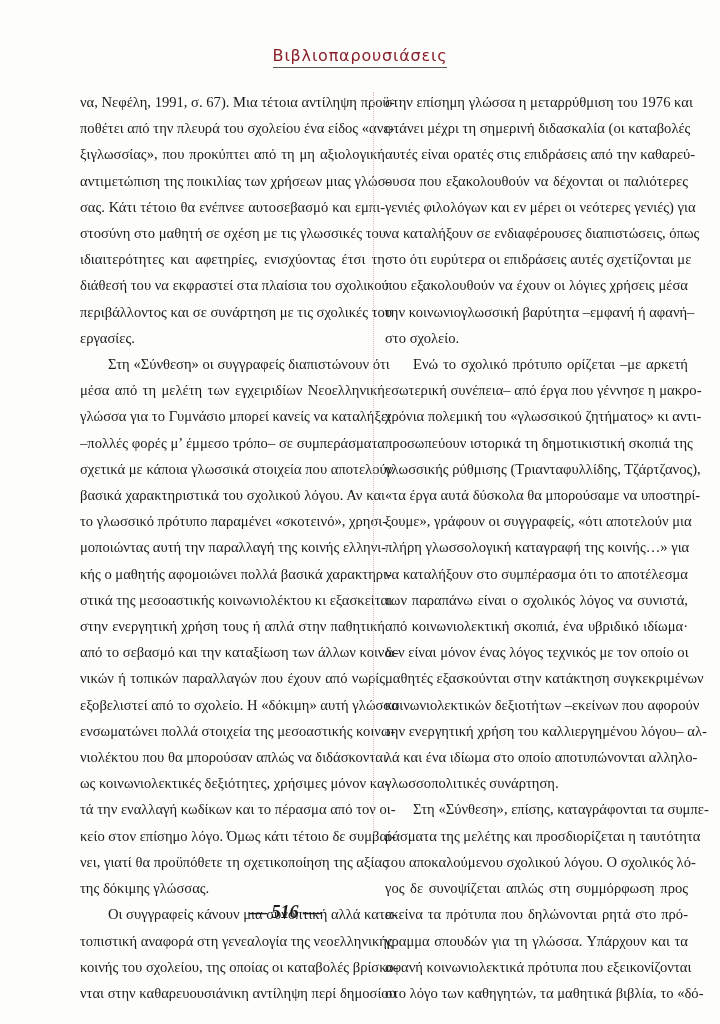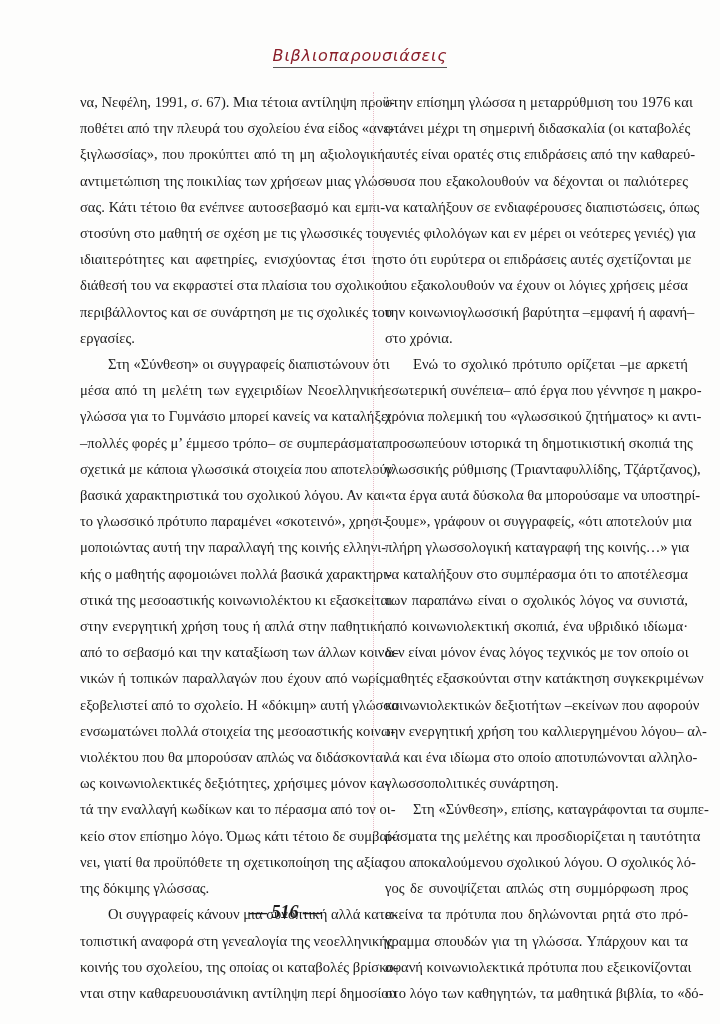--- a/index.html
+++ b/index.html
@@ -1,17 +1,17 @@
 <!DOCTYPE html>
 <html><head>
   <meta charset="utf-8">
   <style>
     html, body { margin:0; padding:0; }
     body { width:720px; height:1024px; background:#fdfdfc; position:relative; overflow:hidden; font-family:"Liberation Serif","DejaVu Serif",serif; color:#1a1a1a; }
-    .header { position:absolute; top:46px; left:0; width:720px; text-align:center;font-style:italic; }
+    .header { position:absolute; top:46px; left:0; width:720px; text-align:center; }
     .header span { font-family:"DejaVu Sans","Liberation Sans",sans-serif; font-size:16px; color:#8a1f2a; letter-spacing:0.8px; border-bottom:1px solid #555; padding-bottom:2px; }
     .col { position:absolute; top:89px; width:305px; font-size:14.6px; line-height:26.2px; text-align:justify; }
     .col.left { left:80px; }
     .col.right { left:385px; width:303px; }
     .divider { position:absolute; top:92px; left:373px; width:0; height:742px; border-left:1px dotted #e6b8c4; }
     .line { display:block; white-space:nowrap; text-align:justify; text-align-last:justify; }
     .line.last { text-align-last:left; }
     .line.indent { padding-left:28px; }
     .pagenum { position:absolute; top:902px; left:0; width:570px; text-align:center; font-size:18px; font-style:italic; font-weight:bold; }
   </style>
@@ -58,26 +58,26 @@
     <span class="line">τοπιστική αναφορά στη γενεαλογία της νεοελληνικής</span>
     <span class="line">κοινής του σχολείου, της οποίας οι καταβολές βρίσκο-</span>
     <span class="line">νται στην καθαρευουσιάνικη αντίληψη περί δημοσίου</span>
   </div>
 <div class="divider"></div>
 <div class="col right" id="rightcol">
     <span class="line">στην επίσημη γλώσσα  η μεταρρύθμιση του 1976 και</span>
     <span class="line">φτάνει μέχρι τη σημερινή διδασκαλία (οι καταβολές</span>
     <span class="line">αυτές είναι ορατές στις επιδράσεις από την καθαρεύ-</span>
     <span class="line">ουσα που εξακολουθούν να δέχονται οι παλιότερες</span>
+    <span class="line">γενιές φιλολόγων και εν μέρει οι νεότερες γενιές) για</span>
     <span class="line">να καταλήξουν σε ενδιαφέρουσες διαπιστώσεις, όπως</span>
-    <span class="line">γενιές φιλολόγων και εν μέρει οι νεότερες γενιές) για</span>
     <span class="line">στο ότι ευρύτερα οι επιδράσεις αυτές σχετίζονται με</span>
     <span class="line">που εξακολουθούν να έχουν οι λόγιες χρήσεις μέσα</span>
     <span class="line">την κοινωνιογλωσσική βαρύτητα –εμφανή ή αφανή–</span>
-    <span class="line last">στο χρόνια.</span>
+    <span class="line last">στο σχολείο.</span>
     <span class="line indent">Ενώ το σχολικό πρότυπο ορίζεται –με αρκετή</span>
     <span class="line">εσωτερική συνέπεια– από έργα που γέννησε η μακρο-</span>
     <span class="line">χρόνια πολεμική του «γλωσσικού ζητήματος» κι αντι-</span>
     <span class="line">προσωπεύουν ιστορικά τη δημοτικιστική σκοπιά της</span>
     <span class="line">γλωσσικής ρύθμισης (Τριανταφυλλίδης, Τζάρτζανος),</span>
     <span class="line">«τα έργα αυτά δύσκολα θα μπορούσαμε να υποστηρί-</span>
     <span class="line">ξουμε», γράφουν οι συγγραφείς, «ότι αποτελούν μια</span>
     <span class="line">πλήρη γλωσσολογική καταγραφή της κοινής…» για</span>
     <span class="line">να καταλήξουν στο συμπέρασμα ότι το αποτέλεσμα</span>
     <span class="line">των παραπάνω είναι ο σχολικός λόγος να συνιστά,</span>

